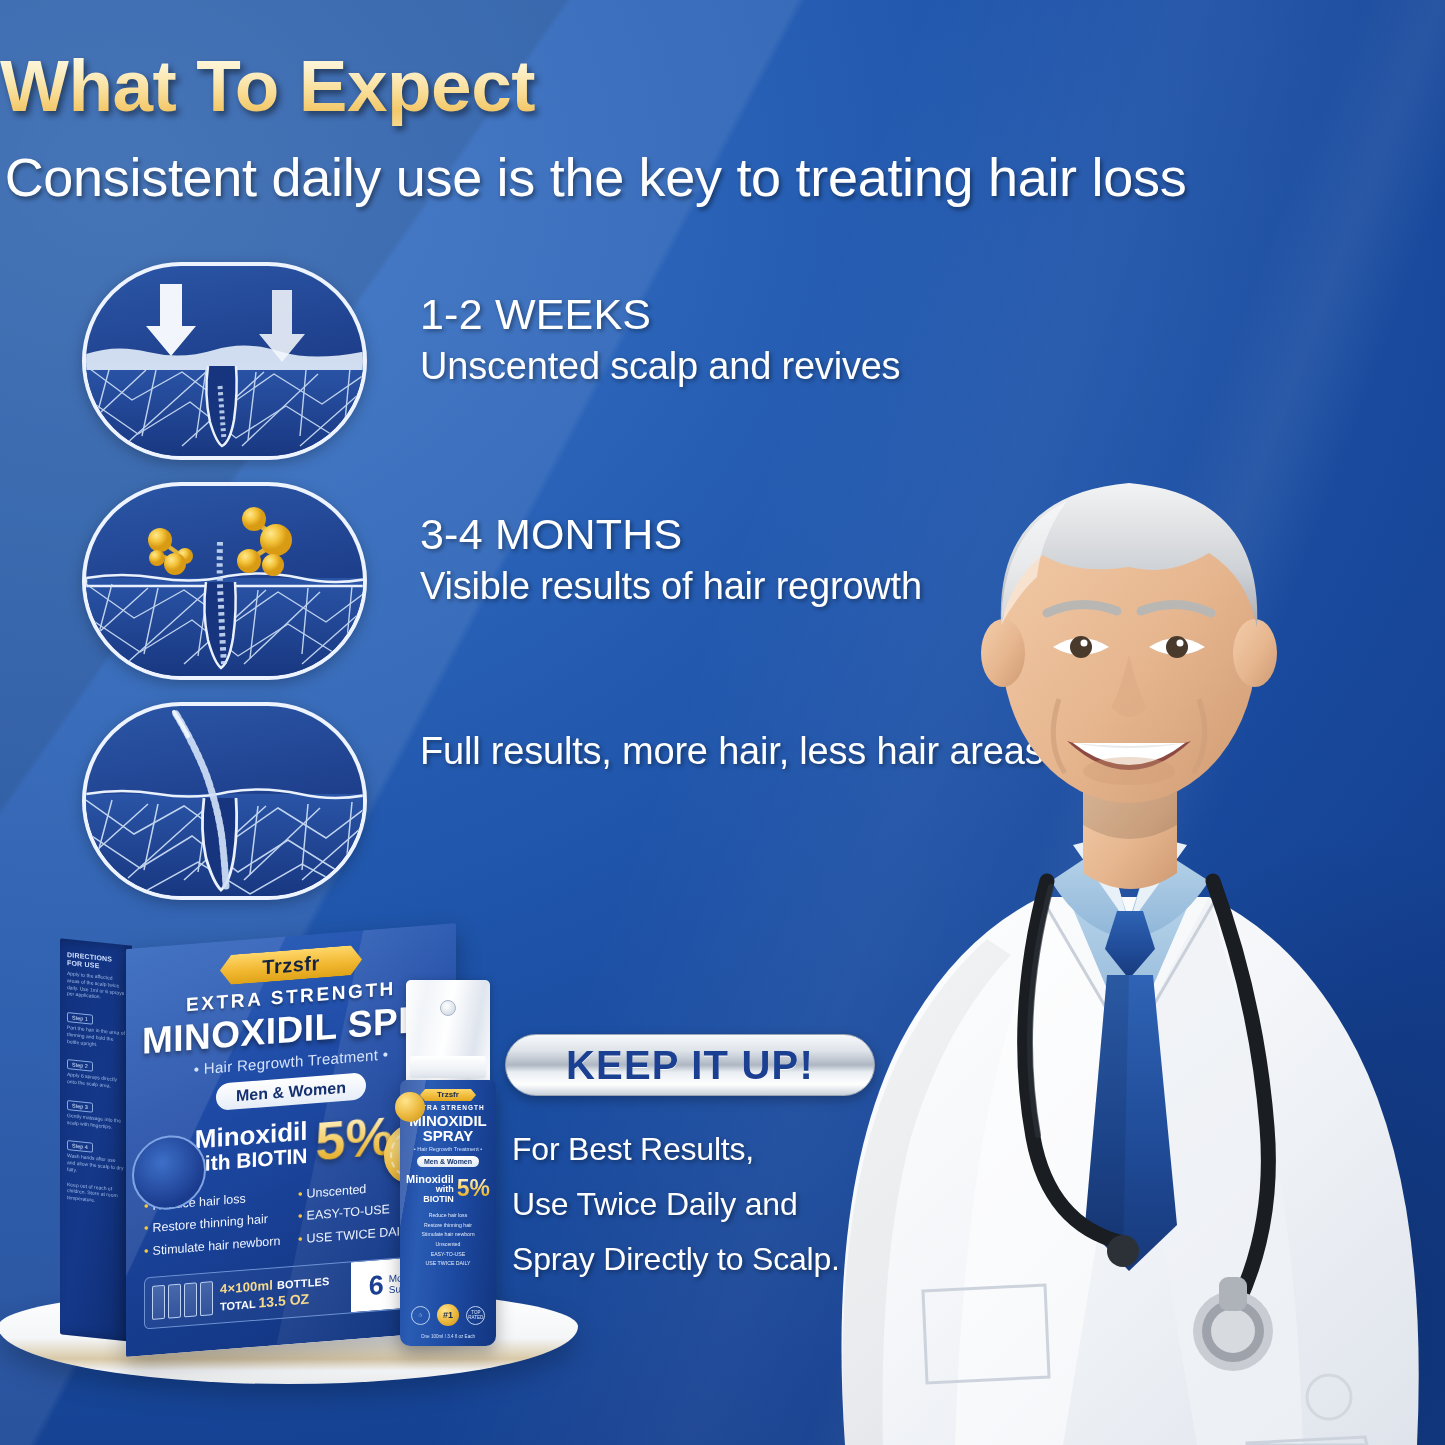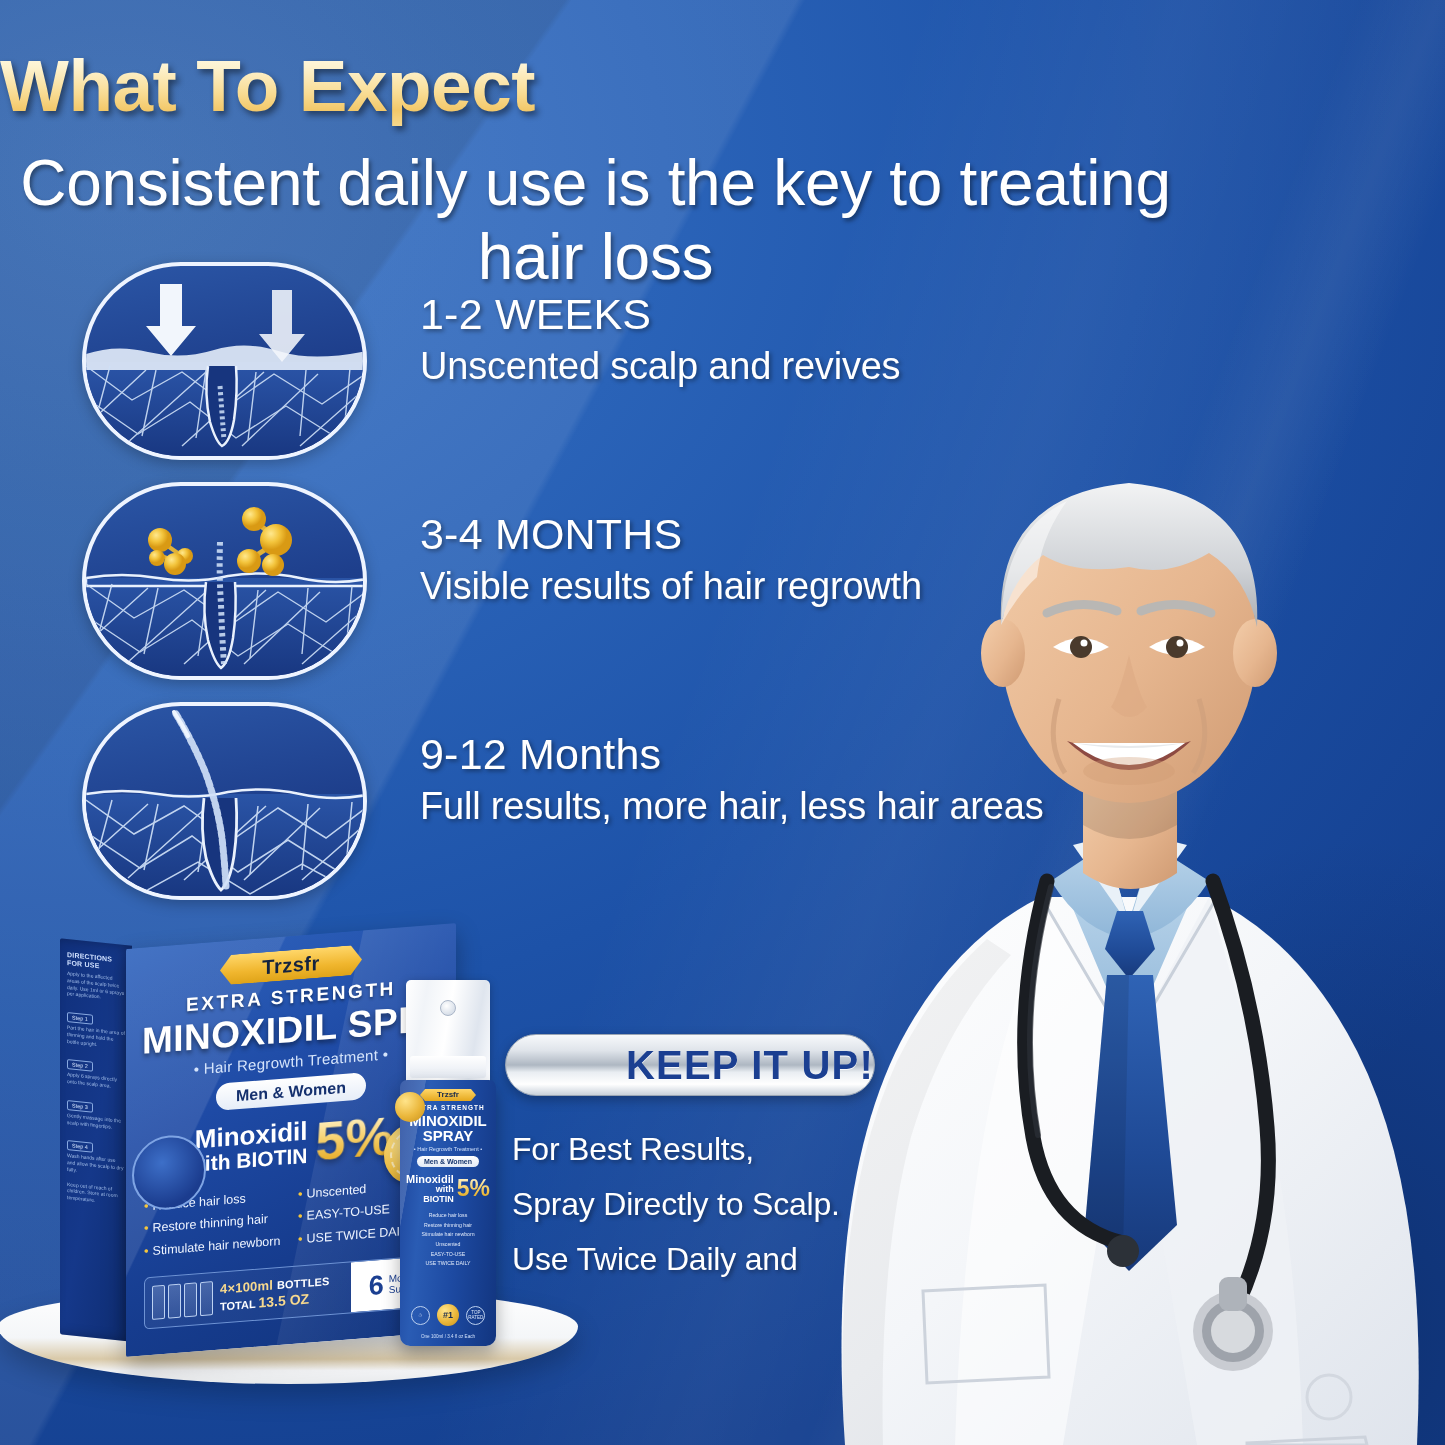--- a/index.html
+++ b/index.html
@@ -43,21 +43,21 @@
     font-size:73px; font-weight:bold; letter-spacing:-0.5px;
     background:linear-gradient(180deg,#fffaf0 0%,#fdf0c8 30%,#f8d98a 62%,#e9b košt 62%,#f2c978 100%);
     background:linear-gradient(180deg,#fffdf5 0%,#fdf2cf 28%,#f9dd96 58%,#f3c869 80%,#f7d98e 100%);
     -webkit-background-clip:text; background-clip:text;
     -webkit-text-fill-color:transparent; color:transparent;
     filter:drop-shadow(3px 4px 3px rgba(0,0,0,0.45));
   }
   #subtitle {
     position:absolute; top:146px; left:0; width:1191px;
     text-align:center; color:#ffffff;
-    font-size:64px; font-weight:normal; letter-spacing:-0.3px;
+    font-size:54px; font-weight:normal; letter-spacing:-0.3px;
     text-shadow:2px 3px 4px rgba(0,0,0,0.42);
   }
 
   
   #timeline { position:absolute; top:262px; left:72px; width:1000px; }
   .tl-row { position:relative; height:220px; }
   .tl-icon {
     position:absolute; left:10px; top:0;
     width:285px; height:198px;
     border-radius:99px;
@@ -301,21 +301,21 @@
     background:radial-gradient(circle at 35% 30%,#ffe48a,#eab63a 55%,#c6901c);
     z-index:6;
   }
 
   
   #keep {
     position:absolute; left:505px; top:1034px; width:370px; height:62px;
     border-radius:31px;
     background:linear-gradient(180deg,#f7f9fb 0%,#dfe4ea 26%,#aeb7c2 50%,#e9edf2 62%,#ffffff 82%,#c9d1da 100%);
     border:1px solid #9aa5b3;
-    display:flex; align-items:center; justify-content:flex-end;
+    display:flex; align-items:center; justify-content:center;
     box-shadow:0 4px 12px rgba(0,0,0,0.28);
   }
   #keep span {
     color:#1b3f91; font-size:40px; font-weight:bold; letter-spacing:1.2px;
     text-shadow:0 1px 0 rgba(255,255,255,0.85);
   }
   #advice { position:absolute; left:512px; top:1122px; width:470px; }
   #advice div {
     color:#ffffff; font-size:32px; line-height:1.72; letter-spacing:-0.2px;
     text-shadow:2px 2px 4px rgba(0,0,0,0.40);
@@ -441,21 +441,20 @@
           <path d="M0 154 L58 186 L112 156 L164 188 L216 158 L268 186"></path>
           <path d="M26 94 L10 154 M72 98 L58 164 M122 98 L112 166 M172 100 L164 168 M222 98 L216 164 M266 96 L260 160"></path>
           <path d="M0 154 L62 98 M42 172 L122 100 M98 174 L180 100 M158 174 L234 102 M216 174 L284 114"></path>
         </g>
         <path d="M118 92 Q114 124 120 152 Q127 176 135 184 Q144 176 148 150 Q152 122 150 92" fill="#17357e" stroke="#e9f1fd" stroke-width="2.8"></path>
         <path d="M90 8 q18 30 30 60 q12 34 16 64 q3 28 4 48" stroke="#cfe0f7" stroke-width="7" stroke-dasharray="4 3.5" fill="none" opacity="0.92" stroke-linecap="round"></path>
         <path d="M88 6 q8 12 14 24" stroke="#eef5ff" stroke-width="4" fill="none" stroke-linecap="round"></path>
       </svg>
     </div>
     <div class="tl-text">
-      <div class="tl-head">9-12 Months</div>
       <div class="tl-sub">Full results, more hair, less hair areas</div>
     </div>
   </div>
 </div>
 
 <div id="product">
 
   <div id="pedestal"></div>
 
   <div id="box-side">
@@ -569,22 +568,22 @@
       <div class="bb-foot">One 100ml / 3.4 fl oz Each</div>
     </div>
   </div>
 </div>
 
 <div id="keep">
   <span>KEEP IT UP!</span>
 </div>
 <div id="advice">
   <div>For Best Results,</div>
+  <div>Use Twice Daily and</div>
   <div>Spray Directly to Scalp.</div>
-  <div>Use Twice Daily and</div>
 </div>
 
 <div id="doctor">
   <svg width="640" height="1120" viewBox="0 0 640 1120">
     <defs>
       <linearGradient id="coat" x1="0" y1="0" x2="1" y2="1">
         <stop offset="0%" stop-color="#ffffff"></stop>
           <stop offset="45%" stop-color="#f4f6f9"></stop>
         <stop offset="100%" stop-color="#dfe4ec"></stop>
       </linearGradient>

